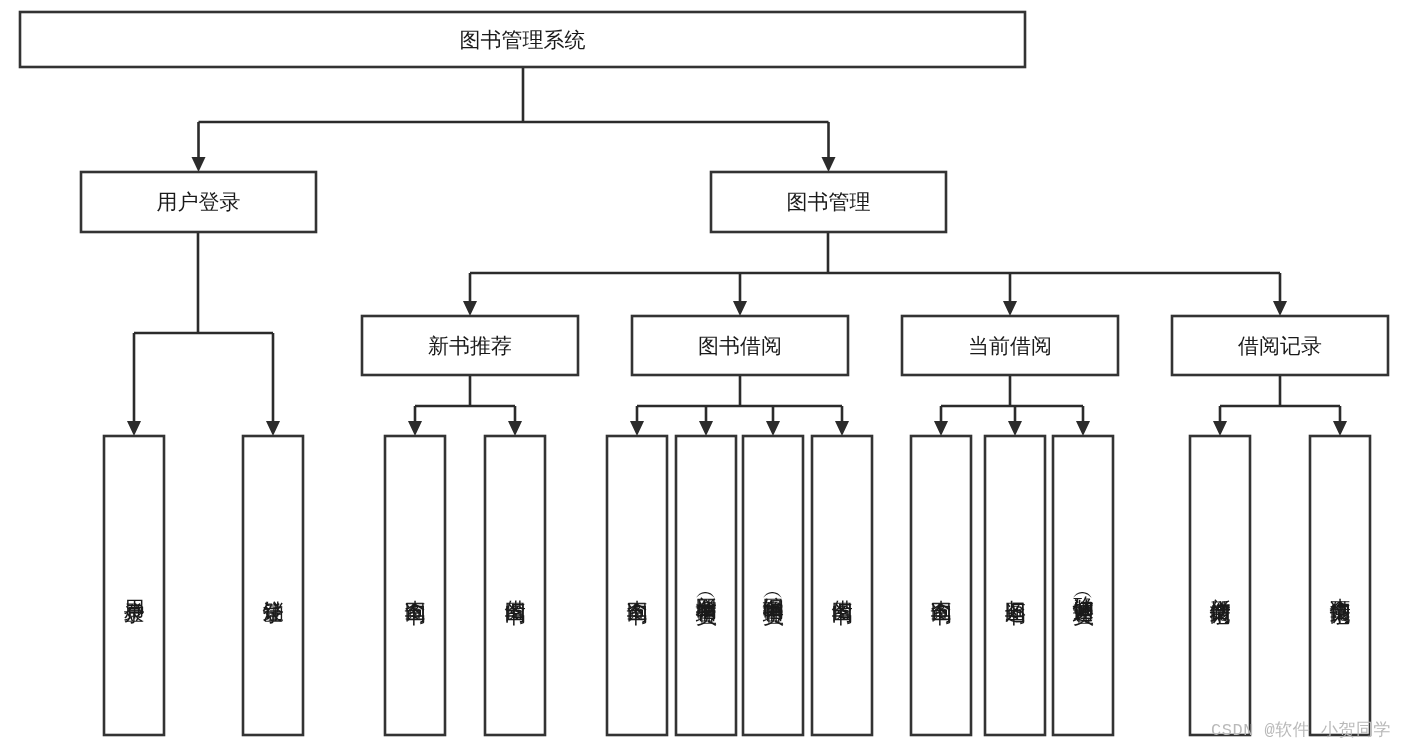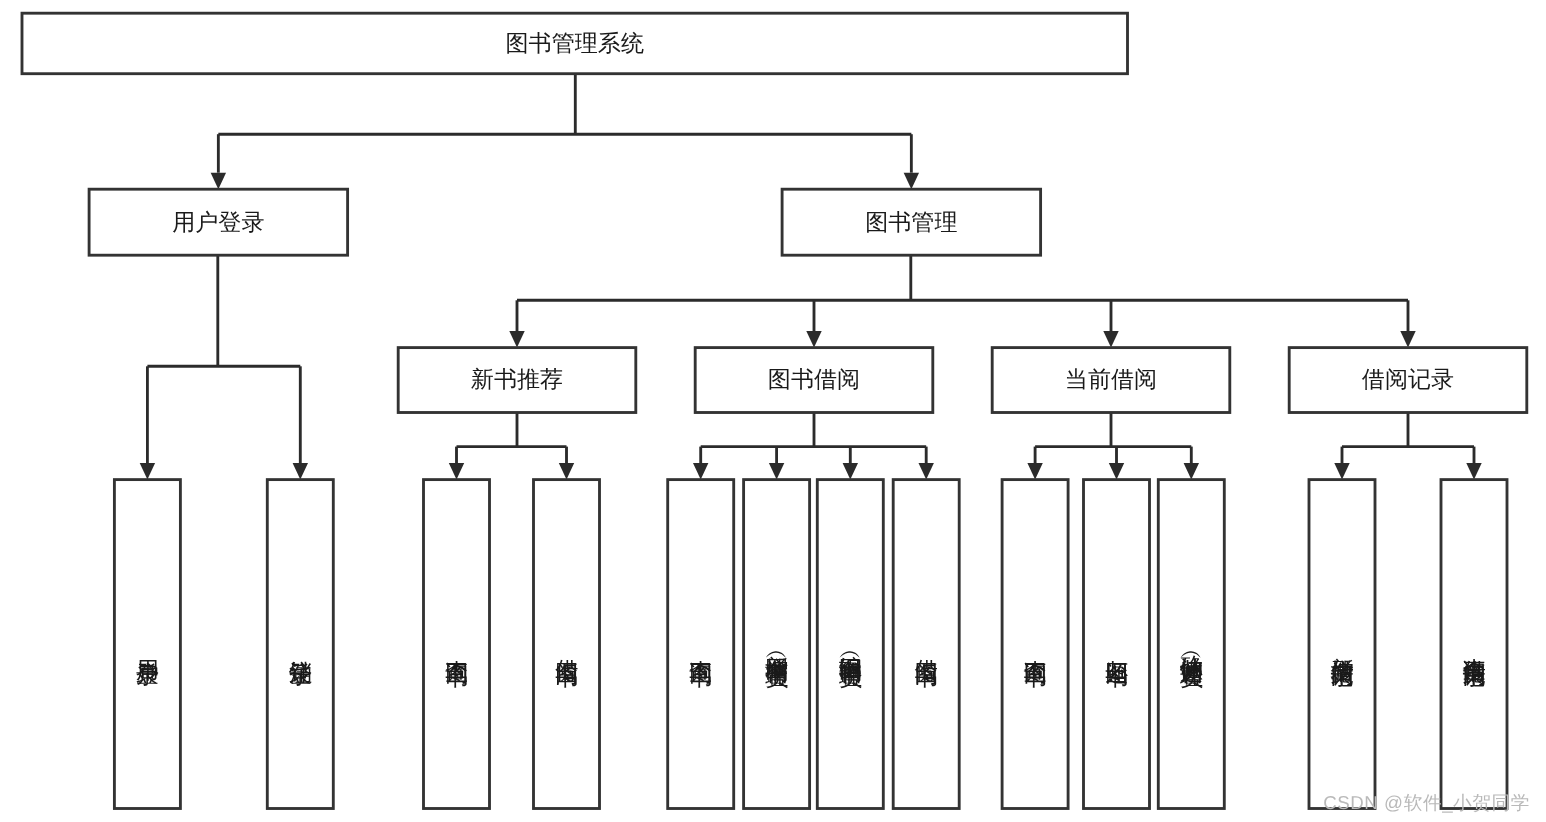--- a/index.html
+++ b/index.html
@@ -64,21 +64,21 @@
     line-height: 1.16;
     color: #1a1a1a;
     letter-spacing: 1.5px;
     white-space: nowrap;
     text-align: center;
   }
   .watermark {
     position: absolute;
     right: 14px;
     bottom: 6px;
-    font-family: Liberation Sans, sans-serif;
+    font-family: Liberation Mono, monospace;
     font-size: 17px;
     color: #b9b9b9;
     letter-spacing: 0.5px;
     white-space: nowrap;
   }
 </style>
 </head>
 <body>
 
 <div id="diagram-root">

